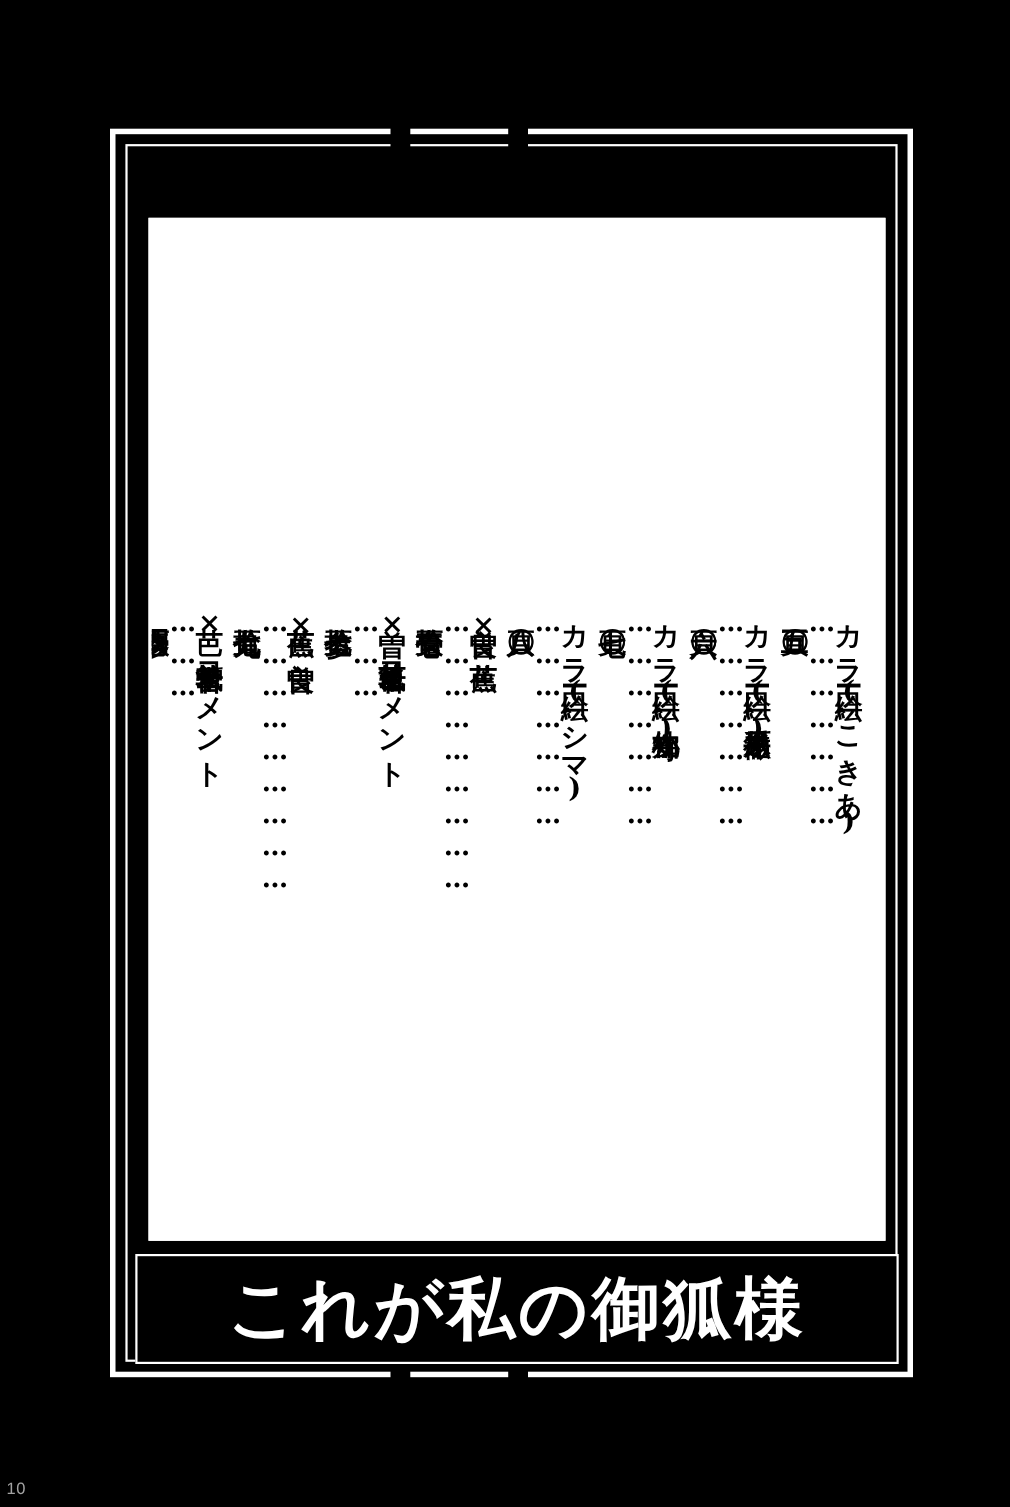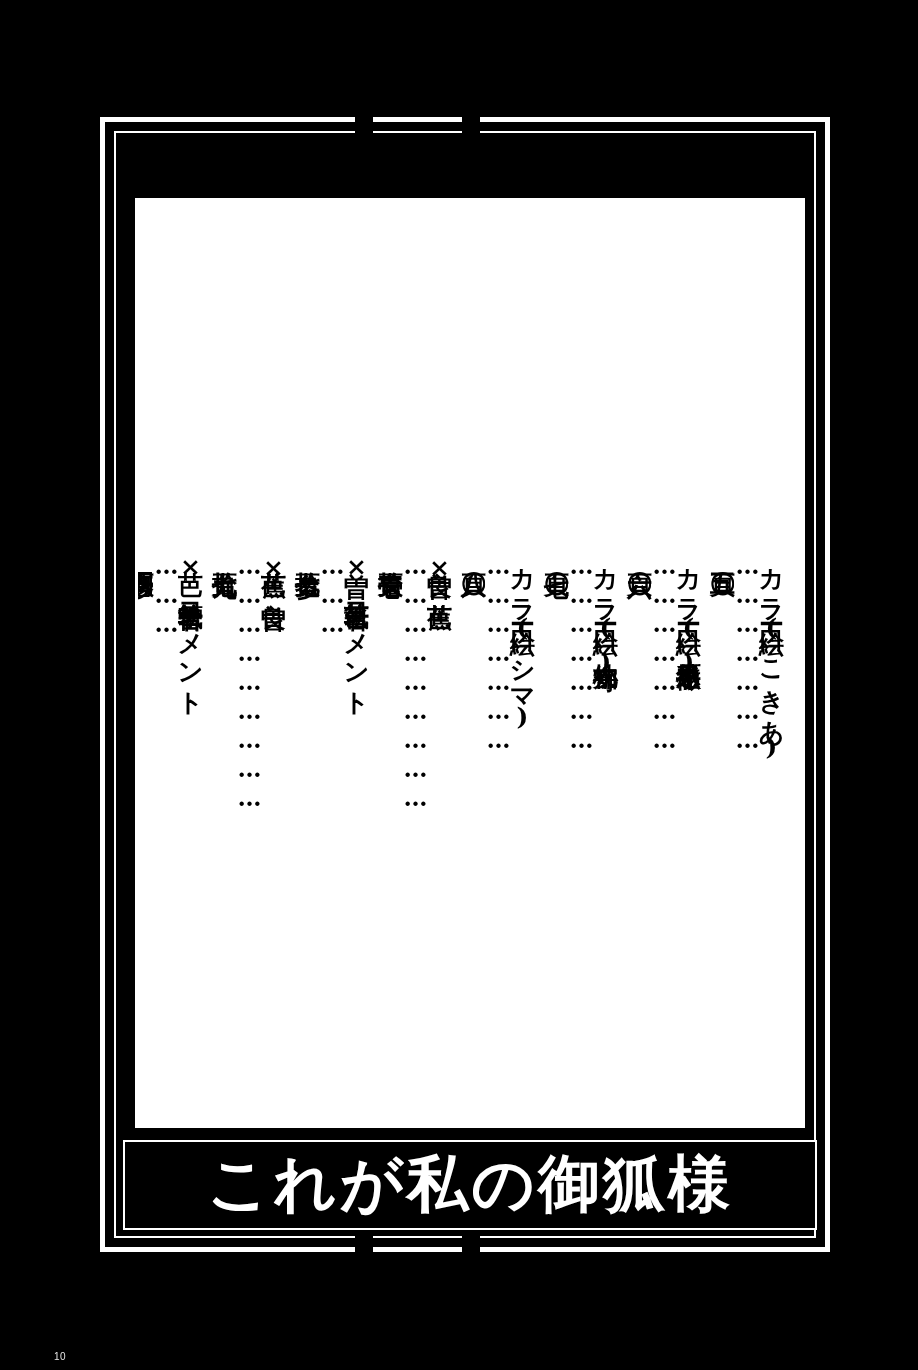--- a/index.html
+++ b/index.html
@@ -13,25 +13,24 @@
     position: relative;
     overflow: hidden;
     font-family: "DejaVu Serif", "Liberation Serif", serif;
   }
 
   
   .page-number {
     position: absolute;
     left: 6px;
     bottom: 8px;
-    color: #e5e5e5;
-    font-size: 10px;
+    color: #a3a3a3;
+    font-size: 15px;
     font-family: "Liberation Sans", sans-serif;
     letter-spacing: 0.5px;
-    margin-left: 48px;
   }
 
   
   .outer-frame {
     position: absolute;
     left: 100px;
     top: 117px;
     width: 730px;
     height: 1135px;
     border: 5px solid #ffffff;
@@ -123,25 +122,26 @@
     letter-spacing: 0px;
   }
   .toc-entry .page { display: block; }
 
   
   .footer-band {
     position: absolute;
     left: 18px;
     top: 1018px;
     width: 694px;
-    height: 90px;
+    height: 100px;
     background: #000000;
     border: 2px solid #ffffff;
     box-sizing: border-box;
     display: flex;
+    align-items: center;
     justify-content: center;
   }
   .footer-title {
     color: #ffffff;
     font-size: 62px;
     font-weight: 700;
     letter-spacing: 3px;
     white-space: nowrap;
     font-family: "DejaVu Serif", "Liberation Serif", serif;
   }

